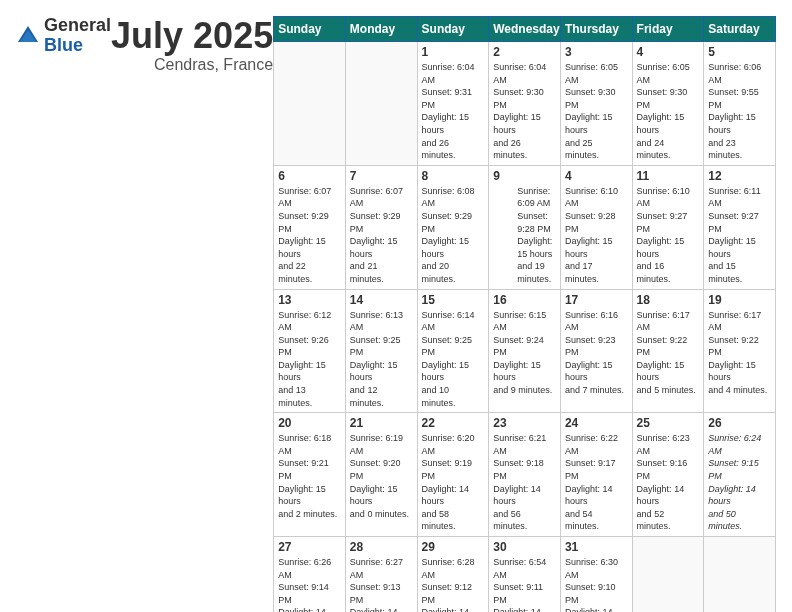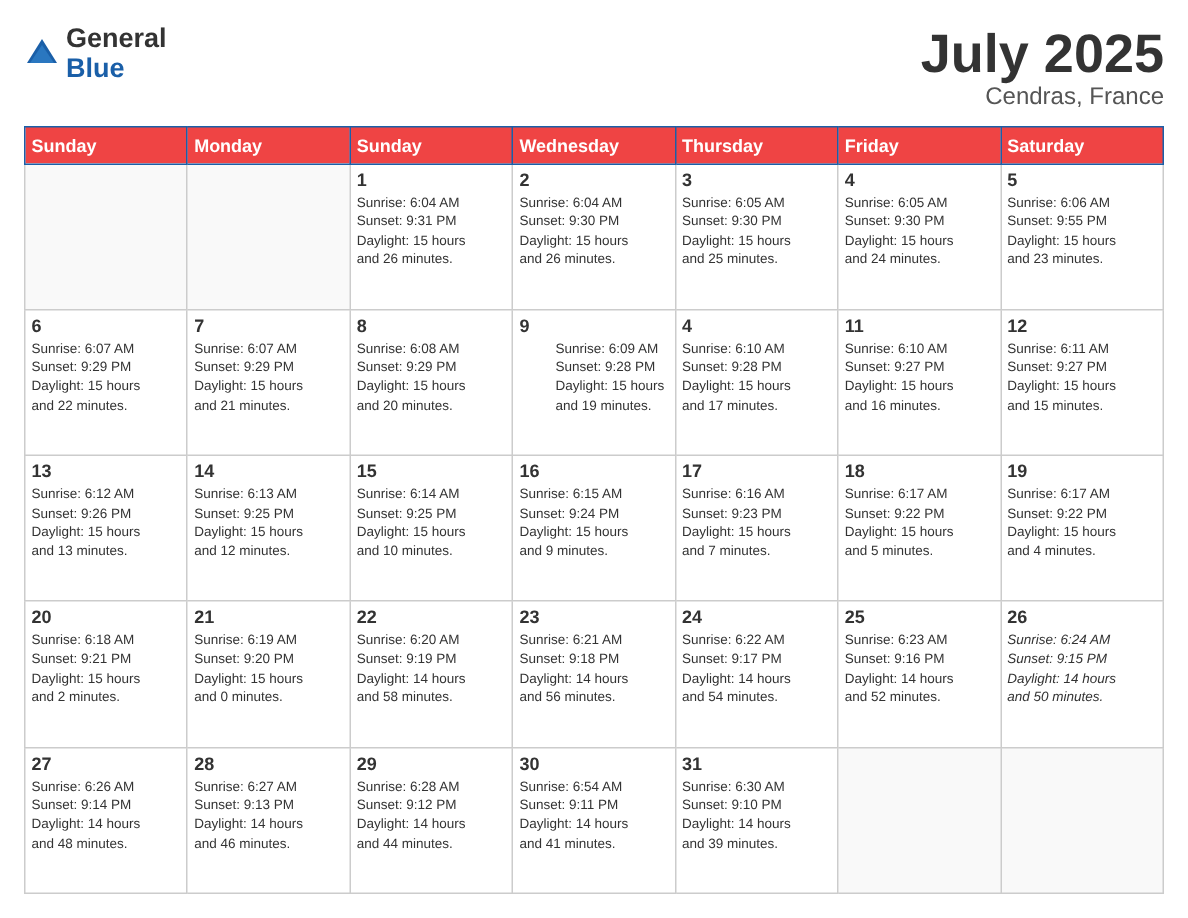--- a/index.html
+++ b/index.html
@@ -8,21 +8,21 @@
       height: 612px;
       font-family: Arial, sans-serif;
       background: #fff;
       overflow: hidden;
     }
     .page {
       width: 792px;
       height: 612px;
       padding: 16px;
       display: flex;
-      flex-direction: column;
+      flex-direction: row;
     }
     .header {
       display: flex;
       justify-content: space-between;
       align-items: flex-start;
       margin-bottom: 10px;
     }
     .logo {
       display: flex;
       align-items: center;
@@ -61,21 +61,21 @@
       color: #555;
     }
     .calendar {
       flex: 1;
       border: 1px solid #ccc;
       border-collapse: collapse;
       width: 100%;
       table-layout: fixed;
     }
     .calendar th {
-      background: #ef4444;
+      background: #0f766e;
       color: #fff;
       font-size: 12px;
       font-weight: bold;
       padding: 5px 4px;
       text-align: left;
       border: 1px solid #1a5fa8;
     }
     .calendar td {
       border: 1px solid #ccc;
       vertical-align: top;

